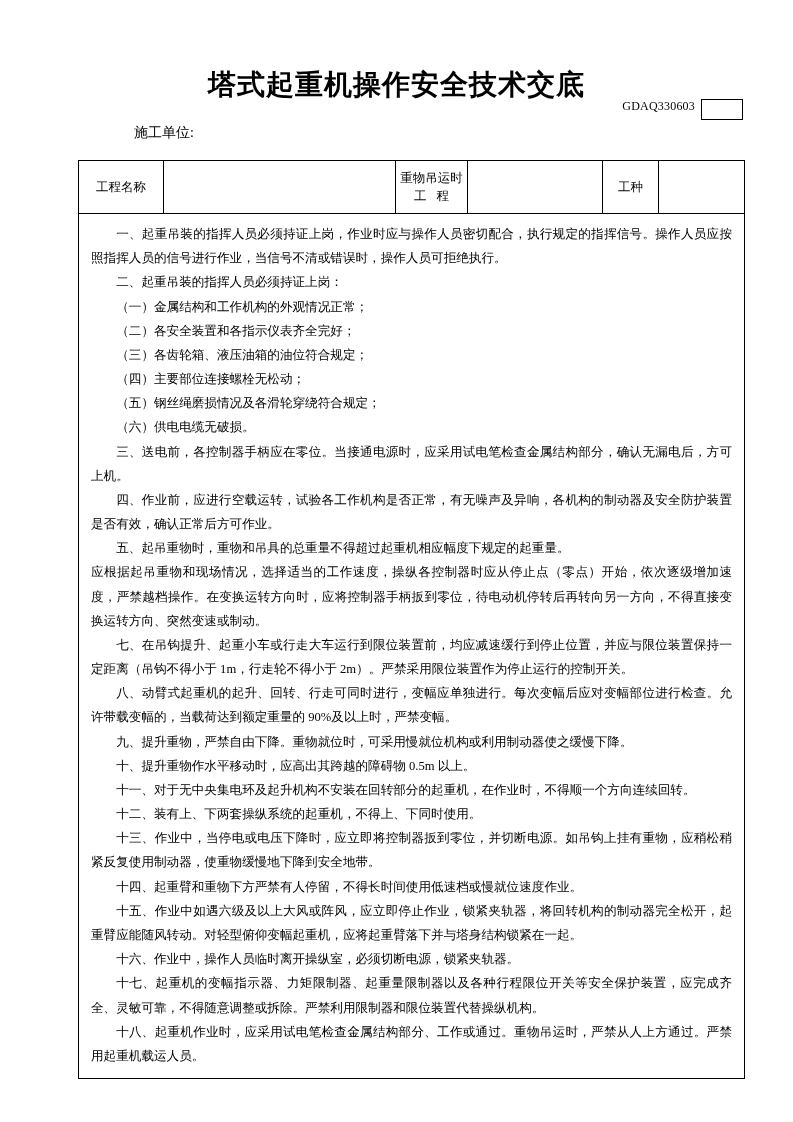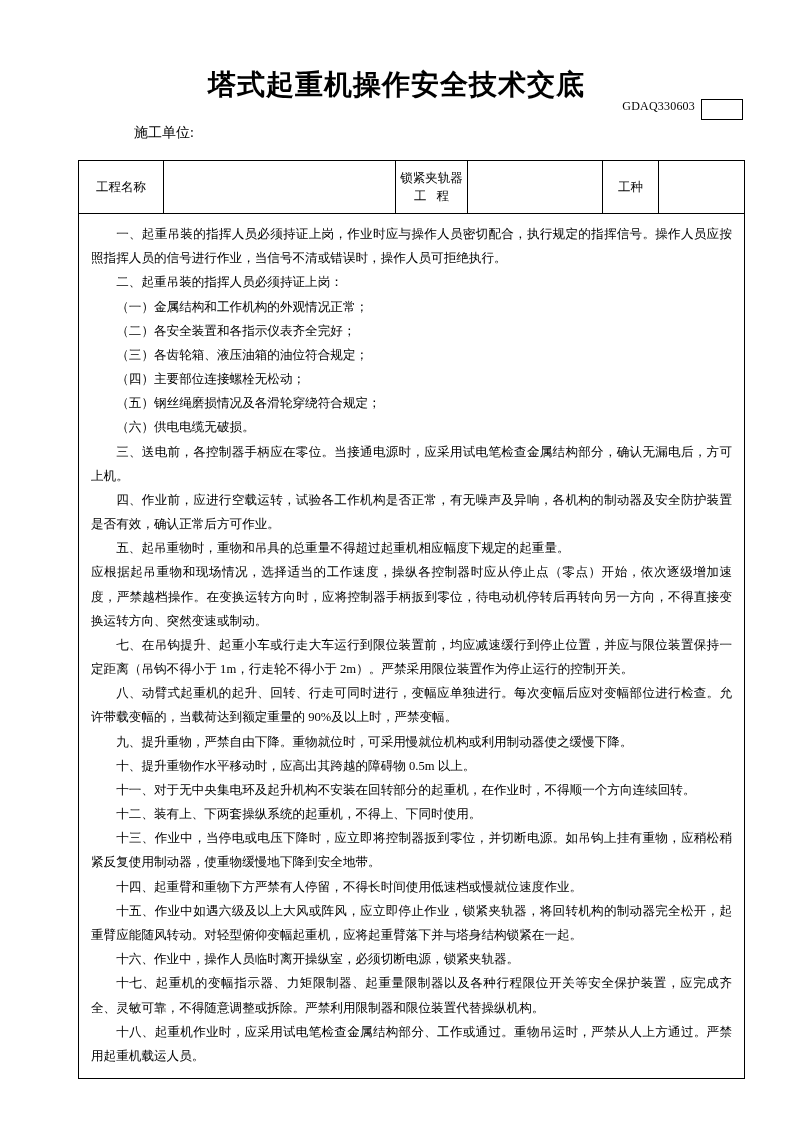--- a/index.html
+++ b/index.html
@@ -142,21 +142,21 @@
       <col style="width:72px">
       <col style="width:135px">
       <col style="width:56px">
       <col style="width:86px">
     </colgroup>
     <tbody>
       <tr>
         <td class="th-cell">工程名称</td>
         <td class="th-cell fill-cell"></td>
         <td class="th-cell">
-          <span class="two-line">锁紧夹轨器</span>
+          <span class="two-line">重物吊运时</span>
           <span class="two-line spaced"><span>工</span><span>程</span></span>
         </td>
         <td class="th-cell fill-cell"></td>
         <td class="th-cell">工种</td>
         <td class="th-cell fill-cell"></td>
       </tr>
       <tr>
         <td class="body-cell" colspan="6">
           <div class="body-text" id="body-text">
               <p class="p-indent">一、起重吊装的指挥人员必须持证上岗，作业时应与操作人员密切配合，执行规定的指挥信号。操作人员应按照指挥人员的信号进行作业，当信号不清或错误时，操作人员可拒绝执行。</p>

